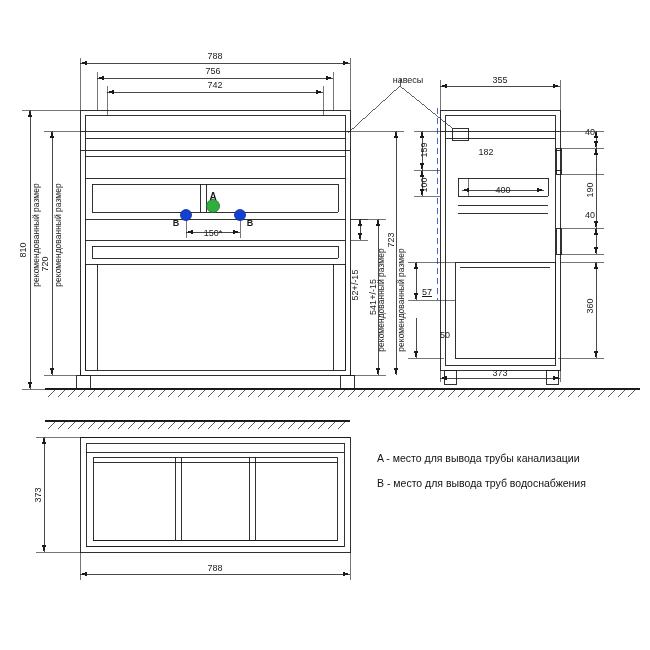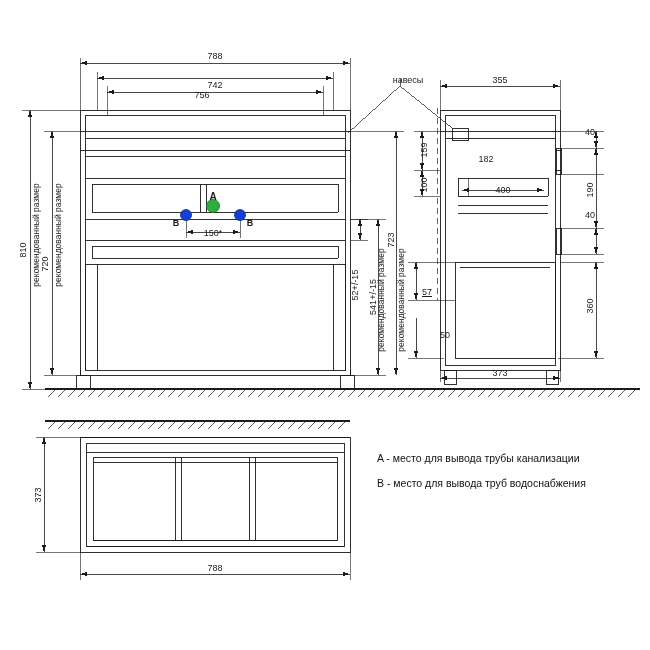--- a/index.html
+++ b/index.html
@@ -365,21 +365,21 @@
           <polygon points="350,574 343,571.7 343,576.3"></polygon>
     </g>
   </g>
 
   <circle cx="213" cy="206" r="6.5" fill="#2fae3e" stroke="#1b6b25" stroke-width="0.8"></circle>
   <circle cx="186" cy="215" r="5.5" fill="#1540d6" stroke="#0d2a8c" stroke-width="0.8"></circle>
   <circle cx="240" cy="215" r="5.5" fill="#1540d6" stroke="#0d2a8c" stroke-width="0.8"></circle>
 </svg>
 
 <div class="lbl c" style="left:215px;top:56px;">788</div>
-<div class="lbl c" style="left:202px;top:71px;margin-top:24px;">756</div>
+<div class="lbl c" style="left:213px;top:71px;">756</div>
 <div class="lbl c" style="left:215px;top:85px;text-align:right;">742</div>
 <div class="lbl c" style="left:213px;top:233px;">150*</div>
 
 <div class="lbl c v" style="left:23px;top:250px;transform:translate(-50%,-50%) rotate(-90deg);">810</div>
 <div class="lbl c v" style="left:45px;top:264px;transform:translate(-50%,-50%) rotate(-90deg);">720</div>
 <div class="lbl c v" style="left:36px;top:235px;transform:translate(-50%,-50%) rotate(-90deg);font-size:8.5px;">рекомендованный размер</div>
 <div class="lbl c v" style="left:58px;top:235px;transform:translate(-50%,-50%) rotate(-90deg);font-size:8.5px;">рекомендованный размер</div>
 
 <div class="lbl c v" style="left:355px;top:285px;transform:translate(-50%,-50%) rotate(-90deg);">52+/-15</div>
 <div class="lbl c v" style="left:373px;top:297px;transform:translate(-50%,-50%) rotate(-90deg);">541+/-15</div>
@@ -393,21 +393,21 @@
 <div class="lbl c" style="left:176px;top:223px;font-size:9px;font-weight:bold;">B</div>
 <div class="lbl c" style="left:250px;top:223px;font-size:9px;font-weight:bold;">B</div>
 
 <div class="lbl c" style="left:500px;top:80px;">355</div>
 <div class="lbl c v" style="left:424px;top:150px;transform:translate(-50%,-50%) rotate(-90deg);">159</div>
 <div class="lbl c v" style="left:424px;top:185px;transform:translate(-50%,-50%) rotate(-90deg);">100</div>
 <div class="lbl c" style="left:427px;top:292px;text-decoration:underline;">57</div>
 <div class="lbl c" style="left:445px;top:335px;">50</div>
 
 <div class="lbl c" style="left:590px;top:132px;">40</div>
-<div class="lbl c" style="left:486px;top:152px;margin-top:7px;">182</div>
+<div class="lbl c" style="left:486px;top:152px;">182</div>
 <div class="lbl c v" style="left:590px;top:190px;transform:translate(-50%,-50%) rotate(-90deg);">190</div>
 <div class="lbl c" style="left:503px;top:190px;">400</div>
 <div class="lbl c" style="left:590px;top:215px;">40</div>
 <div class="lbl c v" style="left:590px;top:306px;transform:translate(-50%,-50%) rotate(-90deg);">360</div>
 <div class="lbl c" style="left:500px;top:373px;">373</div>
 
 <div class="lbl c v" style="left:38px;top:495px;transform:translate(-50%,-50%) rotate(-90deg);">373</div>
 <div class="lbl c" style="left:215px;top:568px;">788</div>
 
 <div class="legend" style="left:377px;top:477px;">B - место для вывода труб водоснабжения</div>

